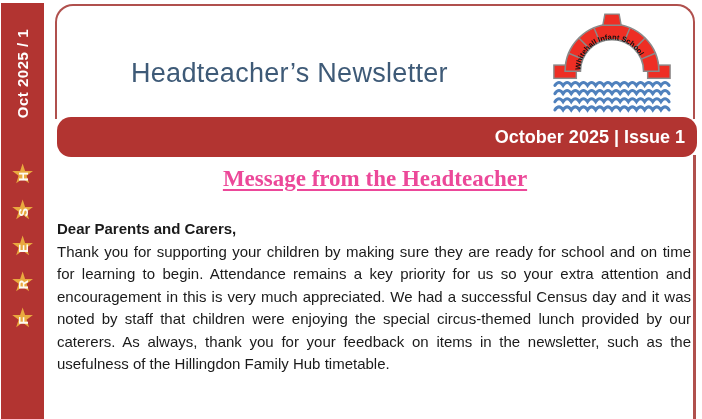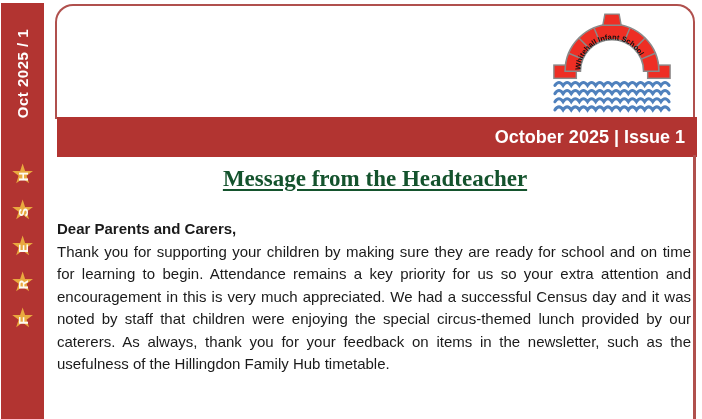--- a/index.html
+++ b/index.html
@@ -73,40 +73,41 @@
     width: 128px; height: 106px;
   }
 
   
   .banner {
     position: absolute; left: 57px; top: 117px;
     width: 640px; height: 40px;
     background: #b23431;
     display: flex; align-items: center; justify-content: flex-end;
     padding-right: 12px;
+    border-radius: 14px;
   }
   .banner span {
     color: #ffffff; font-weight: bold; font-size: 18px;
   }
 
   
   .right-border {
     position: absolute; left: 693px; top: 155px; bottom: 0;
     width: 3px; background: #b0504d;
   }
 
   
   .section-heading {
     position: absolute; left: 55px; top: 166px;
     width: 640px;
     text-align: center;
     font-family: "Liberation Serif", serif;
     font-weight: bold;
     font-size: 23px;
-    color: #14532d;
+    color: #ec4899;
     text-decoration: underline;
     text-decoration-thickness: 2px;
     text-underline-offset: 3px;
   }
   .body-text {
     position: absolute; left: 57px; top: 218px;
     width: 634px;
     color: #1a1a1a;
     font-size: 15px;
     line-height: 22.5px;
@@ -140,20 +141,21 @@
       <span class="letter">R</span>
     </div>
     <div class="star-item">
       <span class="star">★</span>
       <span class="letter">F</span>
     </div>
   </div>
 </div>
 
 <div class="header-box">
+  <div class="newsletter-title">Headteacher’s Newsletter</div>
 
   <svg class="logo" viewBox="0 0 116 104" xmlns="http://www.w3.org/2000/svg">
 
     <rect x="1" y="56" width="22" height="13" fill="#ee2e24" stroke="#8a8a8a" stroke-width="1.4"></rect>
     <rect x="93" y="56" width="22" height="13" fill="#ee2e24" stroke="#8a8a8a" stroke-width="1.4"></rect>
 
     <path d="M 12 62 A 46 46 0 0 1 104 62 L 89 62 A 31 31 0 0 0 27 62 Z" fill="#ee2e24" stroke="#8a8a8a" stroke-width="1.6"></path>
 
     <polygon points="51,6 65,6 67,17 49,17" fill="#ee2e24" stroke="#8a8a8a" stroke-width="1.4"></polygon>
 

